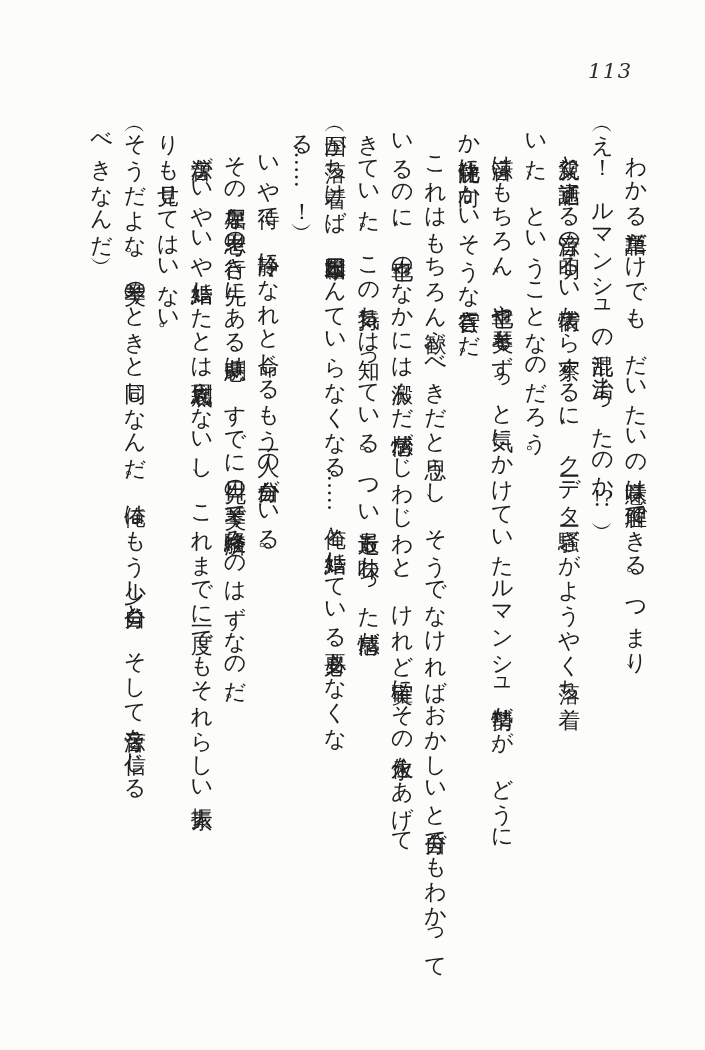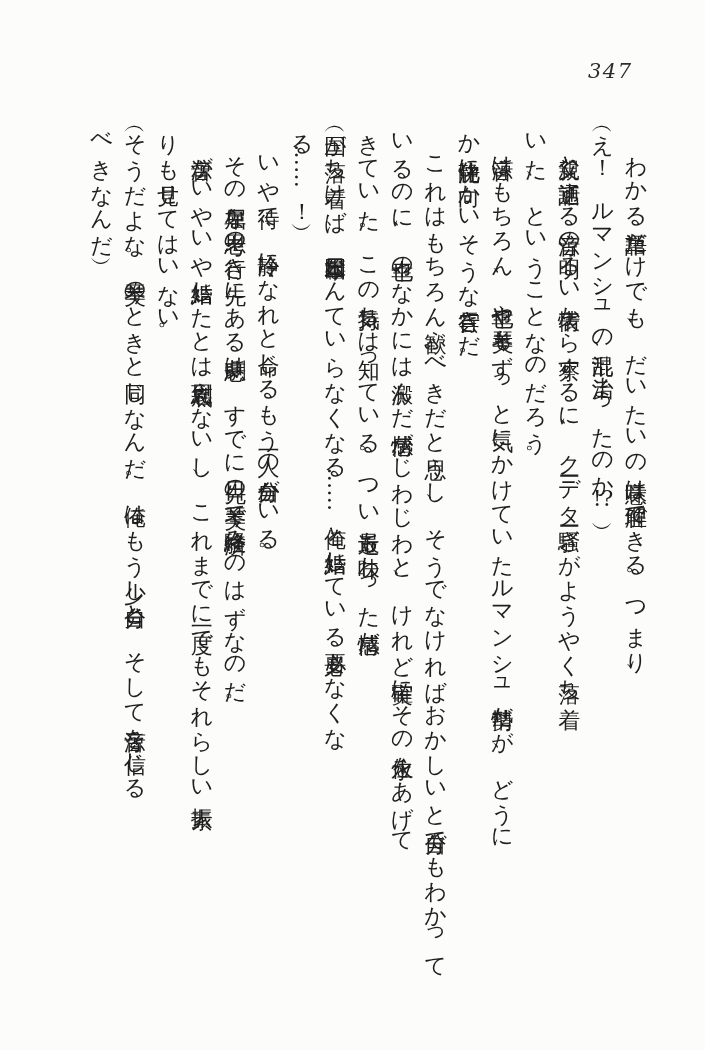--- a/index.html
+++ b/index.html
@@ -54,21 +54,21 @@
   }
   .tcy {
     text-combine-upright: all;
     -webkit-text-combine: horizontal;
   }
 </style>
 </head>
 <body>
 
 <div class="page">
-  <div class="page-number">347</div>
+  <div class="page-number">113</div>
   <div class="text-block">
       <p>わかる単語だけでも、だいたいの意味は理解できる。つまり、</p>
       <p class="flush">（え！　ルマンシュの混乱、治まったのか<span class="tcy">!?</span>）</p>
       <p>父親と通話する涼音の明るい表情から察するに、クーデター騒ぎがようやく落ち着<br>いた、ということなのだろう。</p>
       <p>涼音はもちろん、幸也や美琴もずっと気にかけていたルマンシュ情勢だが、どうに<br>か沈静化に向かいそうな雲行きだ。</p>
       <p>これはもちろん歓ぶべきだと思うし、そうでなければおかしいと自分でもわかって<br>いるのに、幸也のなかには澱んだ感情がじわじわと、けれど確実にその水位をあげて<br>きていた。この気持ちは知っている。つい最近も味わった感情だ。</p>
       <p class="flush">（国が落ち着けば、日本国籍なんていらなくなる……俺と結婚している必要もなくな<br>る……！）</p>
       <p>いや待て、冷静になれと命じるもう一人の自分がいる。</p>
       <p>その卑屈な思考の行き先にある悲劇は、すでに先日の美琴で経験済みのはずなのだ。</p>
       <p>涼音がいやいや結婚したとは到底思えないし、これまでに一度でもそれらしい素振<br>りも見せてはいない。</p>

